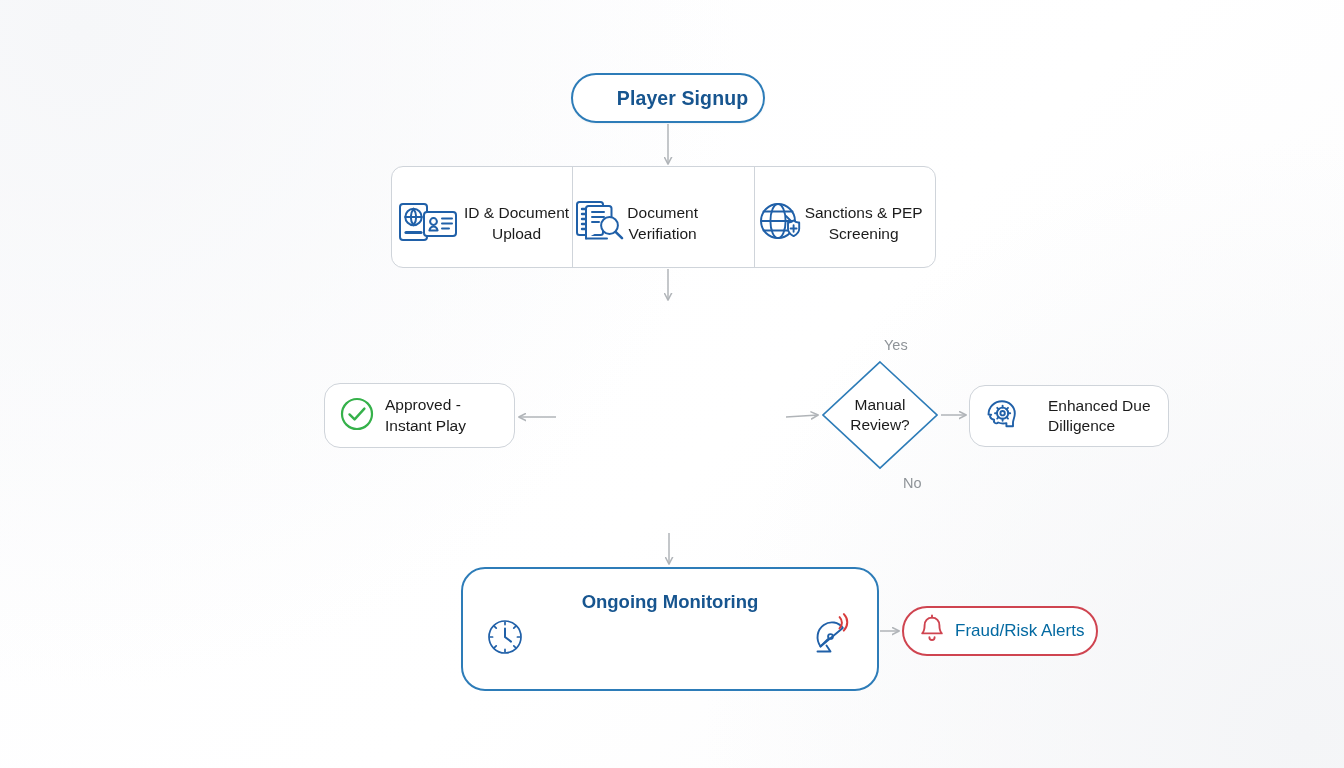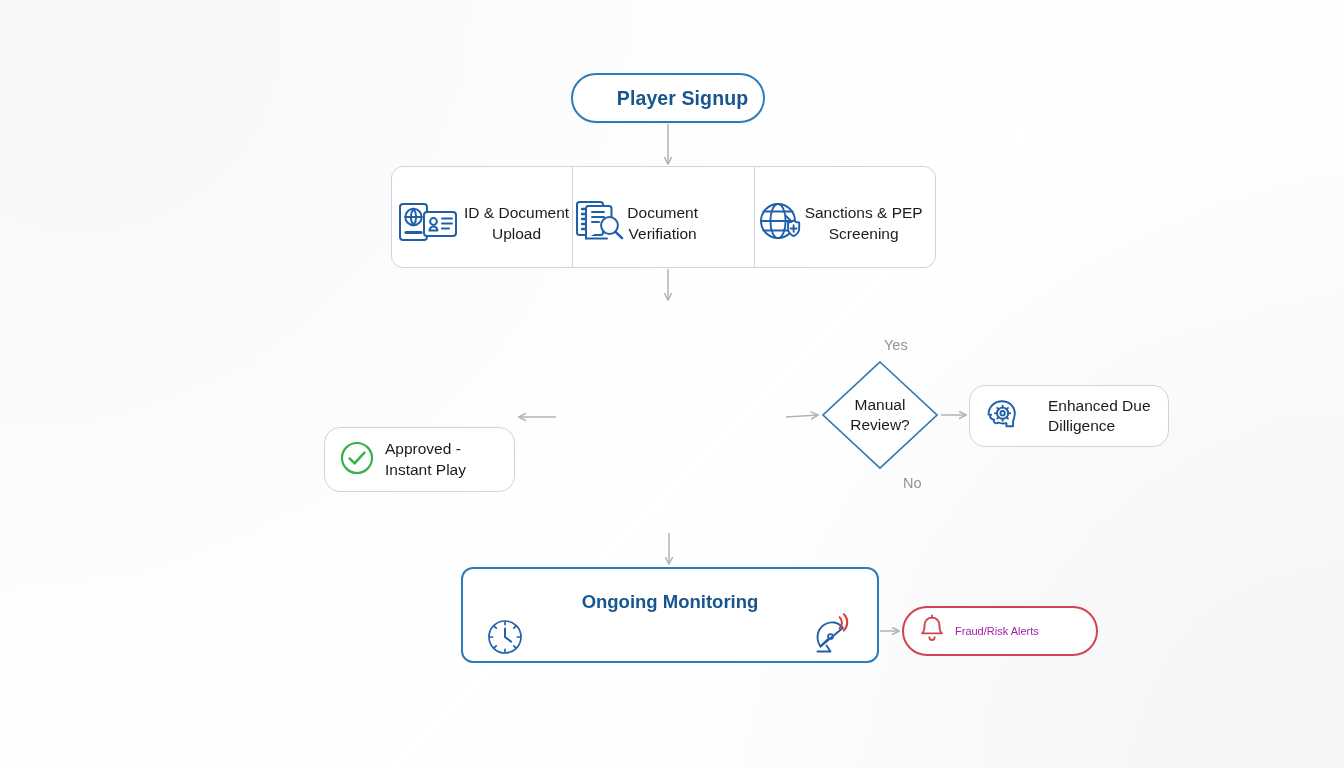--- a/index.html
+++ b/index.html
@@ -63,51 +63,51 @@
   .diamond-sm .dtext{
     position:absolute;left:0;top:0;width:118px;height:110px;
     display:flex;align-items:center;justify-content:center;text-align:center;
     font-size:15.5px;color:#1b1b1b;line-height:1.3;pointer-events:none;
   }
 
   
   .pill-approved{
     left:324px;top:383px;width:191px;height:65px;
     border:1.1px solid #cfd4da;border-radius:16px;background:#ffffff;
-    display:flex;align-items:center;gap:10px;padding:0 14px;margin-top:44px;
+    display:flex;align-items:center;gap:10px;padding:0 14px;
   }
   .pill-approved .cap{font-size:15.5px;color:#1b1b1b;line-height:1.32;}
 
   
   .pill-edd{
     left:969px;top:385px;width:200px;height:62px;
     border:1.1px solid #cfd4da;border-radius:16px;background:#ffffff;
     display:flex;align-items:center;gap:26px;padding:0 12px;
   }
   .pill-edd .cap{font-size:15.5px;color:#1b1b1b;line-height:1.32;}
 
   
   .box-monitor{
-    left:461px;top:567px;width:418px;height:96px;
-    border:2.1px solid #2d7cb8;border-radius:12px;background:#ffffff;
+    left:461px;top:567px;width:418px;height:124px;
+    border:2.1px solid #2d7cb8;border-radius:24px;background:#ffffff;
   }
   .box-monitor .title{
     position:absolute;left:0;right:0;top:22px;text-align:center;
     font-size:18.5px;font-weight:bold;color:#17558f;
   }
   .box-monitor .ico-left{position:absolute;left:22px;top:48px;}
   .box-monitor .ico-right{position:absolute;right:22px;top:44px;}
 
   
   .pill-fraud{
     left:902px;top:606px;width:196px;height:50px;
     border:2px solid #cf4450;border-radius:26px;background:#ffffff;
     display:flex;align-items:center;gap:9px;padding:0 14px;
   }
-  .pill-fraud .cap{font-size:11px;color:#a21caf;white-space:nowrap;}
+  .pill-fraud .cap{font-size:17px;color:#0369a1;white-space:nowrap;}
 
   
   .edge-lbl{
     position:absolute;font-size:14.5px;color:#8e9398;
   }
   .lbl-yes{left:884px;top:337px;}
   .lbl-no{left:868px;top:475px;margin-left:35px;}
 </style>
 </head>
 <body>

